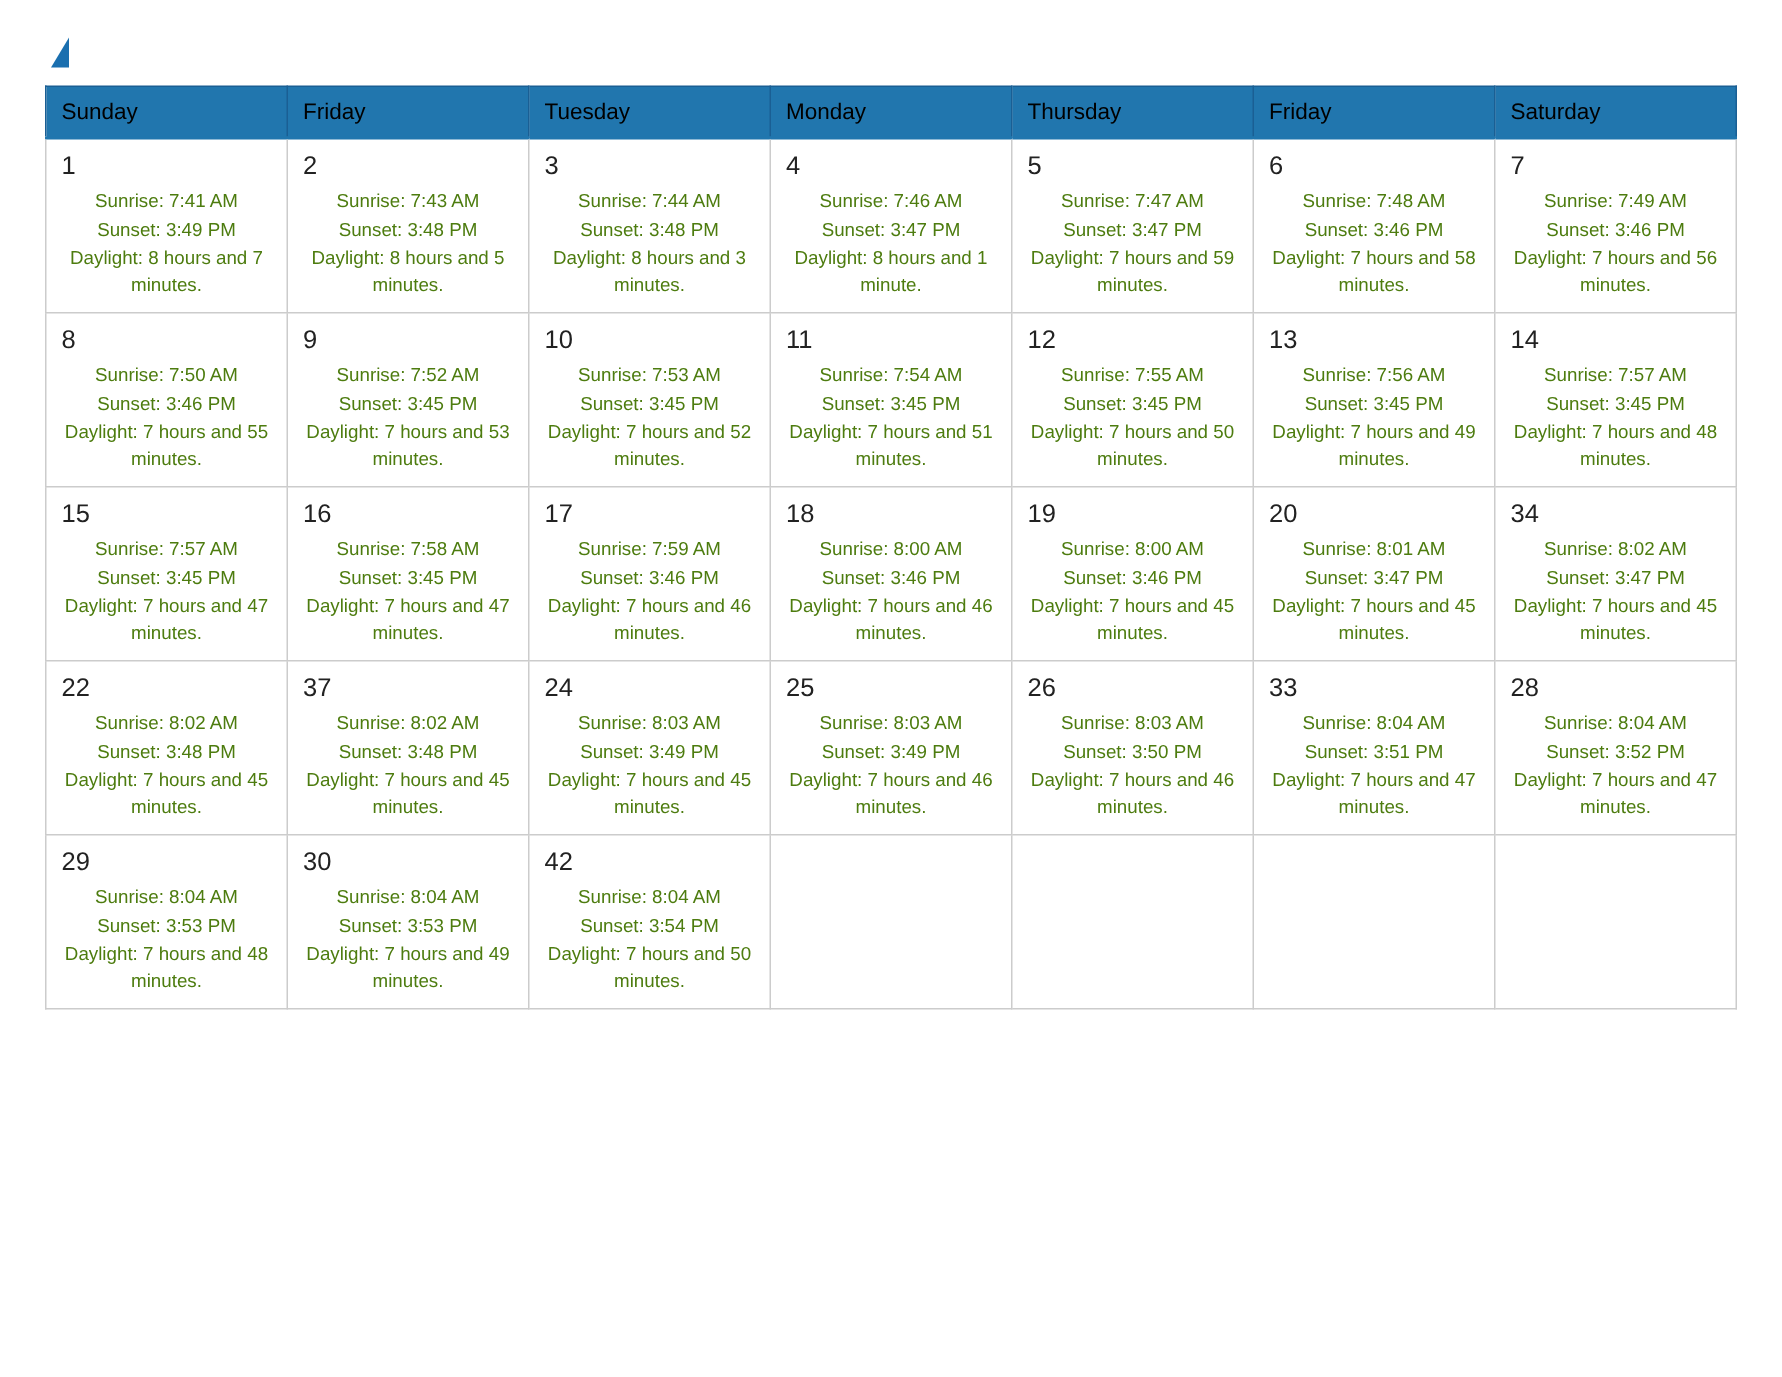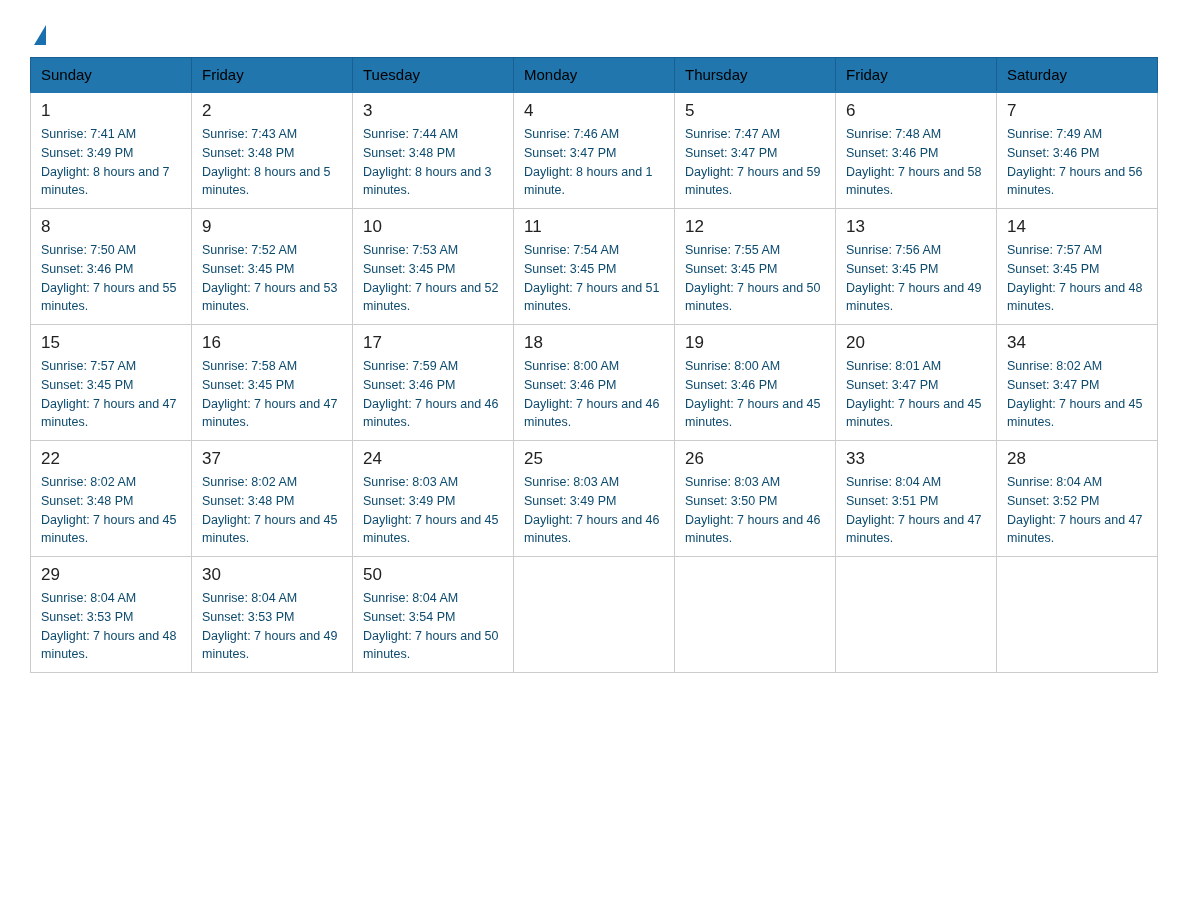--- a/index.html
+++ b/index.html
@@ -85,22 +85,23 @@
     }
     .calendar tbody tr td .day-num {
       font-size: 17px;
       font-weight: normal;
       color: #222;
       display: block;
       margin-bottom: 4px;
     }
     .calendar tbody tr td .day-info {
       font-size: 12.5px;
-      color: #0c4a6e;
+      color: #4d7c0f;
       line-height: 1.5;
+      text-align: center;
     }
     .calendar tbody tr:first-child td {
       border-top: 2px solid #2176ae;
     }
     .calendar tbody tr td:first-child {
       border-left: 1px solid #ccc;
     }
     .empty-cell {
       background: #fff;
     }
@@ -258,21 +259,21 @@
       <tr>
         <td>
           <span class="day-num">29</span>
           <div class="day-info">Sunrise: 8:04 AM<br>Sunset: 3:53 PM<br>Daylight: 7 hours and 48 minutes.</div>
         </td>
         <td>
           <span class="day-num">30</span>
           <div class="day-info">Sunrise: 8:04 AM<br>Sunset: 3:53 PM<br>Daylight: 7 hours and 49 minutes.</div>
         </td>
         <td>
-          <span class="day-num">50</span>
+          <span class="day-num">42</span>
           <div class="day-info">Sunrise: 8:04 AM<br>Sunset: 3:54 PM<br>Daylight: 7 hours and 50 minutes.</div>
         </td>
         <td class="empty-cell"></td>
         <td class="empty-cell"></td>
         <td class="empty-cell"></td>
         <td class="empty-cell"></td>
       </tr>
     </tbody>
 </table>
 

